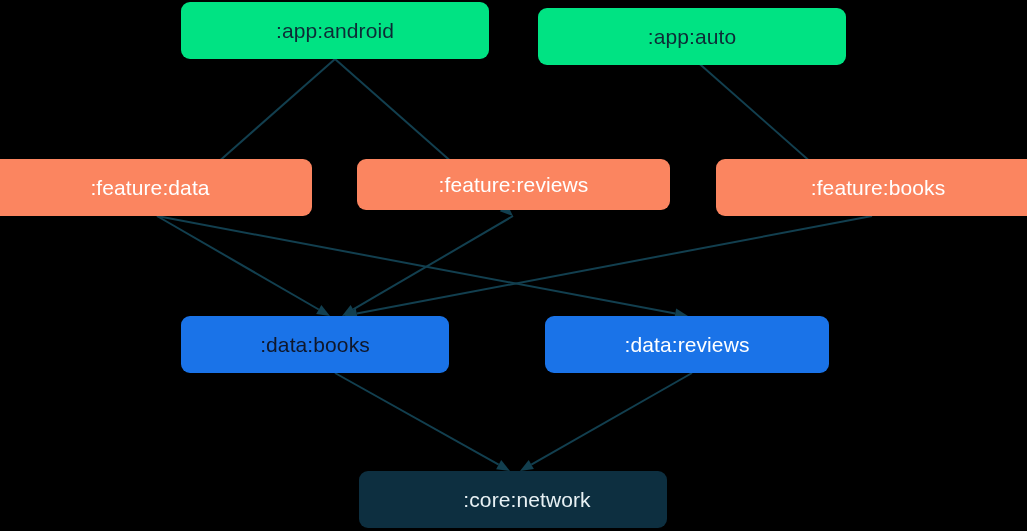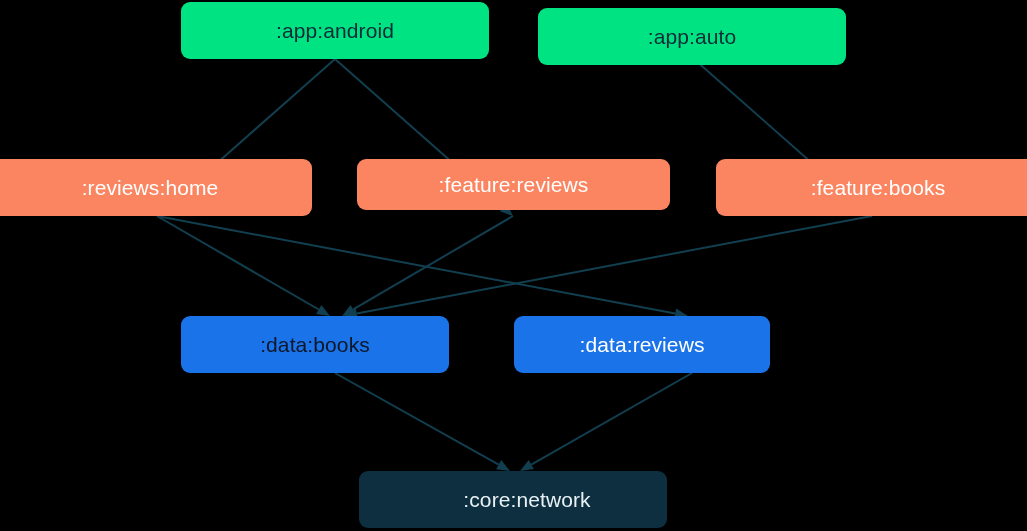--- a/index.html
+++ b/index.html
@@ -69,32 +69,32 @@
     </svg>
 
   <div id="node-layer">
       <div class="node" style="left: 181px; top: 2px; width: 308px; height: 57px; background: rgb(0, 227, 131); color: rgb(13, 43, 54);">
         <span>:app:android</span>
       </div>
       <div class="node" style="left: 538px; top: 8px; width: 308px; height: 57px; background: rgb(0, 227, 131); color: rgb(13, 43, 54);">
         <span>:app:auto</span>
       </div>
       <div class="node" style="left: -12px; top: 159px; width: 324px; height: 57px; background: rgb(251, 133, 96); color: rgb(255, 255, 255);">
-        <span>:reviews:home</span>
+        <span>:feature:data</span>
       </div>
       <div class="node" style="left: 357px; top: 159px; width: 313px; height: 51px; background: rgb(251, 133, 96); color: rgb(255, 255, 255);">
         <span>:feature:reviews</span>
       </div>
       <div class="node" style="left: 716px; top: 159px; width: 324px; height: 57px; background: rgb(251, 133, 96); color: rgb(255, 255, 255);">
         <span>:feature:books</span>
       </div>
       <div class="node" style="left: 181px; top: 316px; width: 268px; height: 57px; background: rgb(26, 115, 232); color: #0f172a;">
         <span>:data:books</span>
       </div>
-      <div class="node" style="left: 514px; top: 316px; width: 256px; height: 57px; background: rgb(26, 115, 232); color: rgb(255, 255, 255);">
+      <div class="node" style="left: 545px; top: 316px; width: 284px; height: 57px; background: rgb(26, 115, 232); color: rgb(255, 255, 255);">
         <span>:data:reviews</span>
       </div>
       <div class="node" style="left: 359px; top: 471px; width: 308px; height: 57px; background: rgb(13, 47, 64); color: rgb(232, 241, 244); padding-left: 28px;">
         <span>:core:network</span>
       </div>
     </div>
 
 </div>
 
 </body></html>

